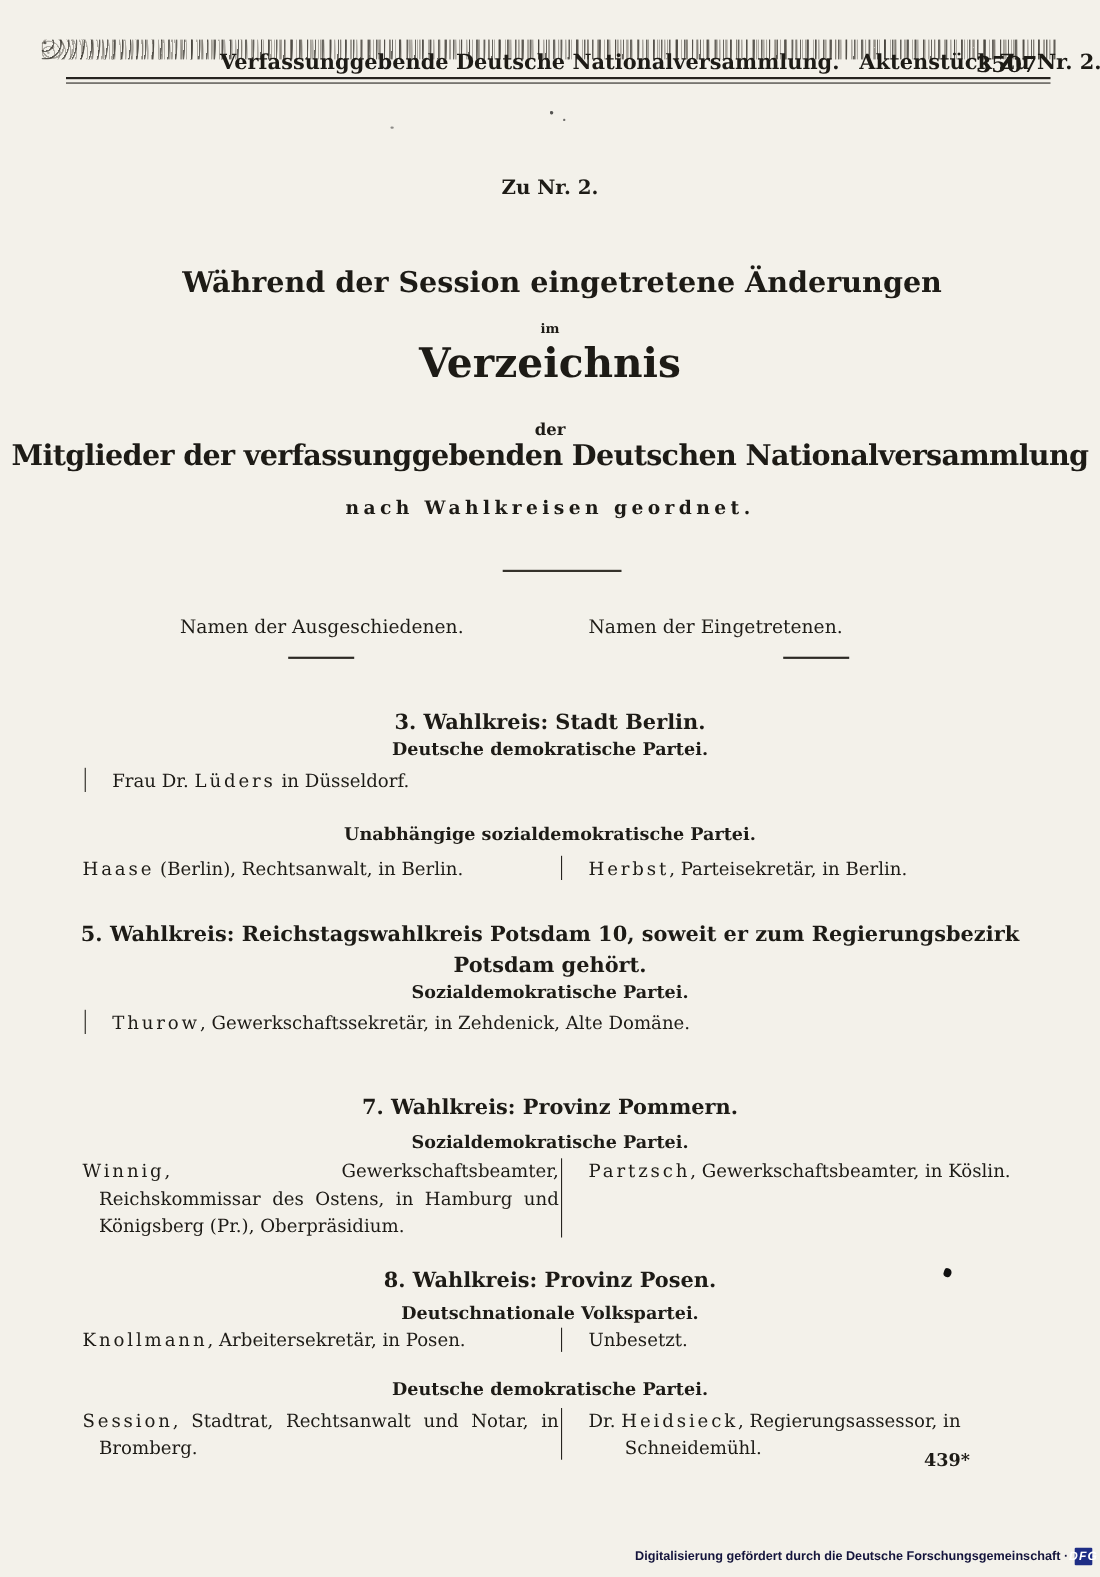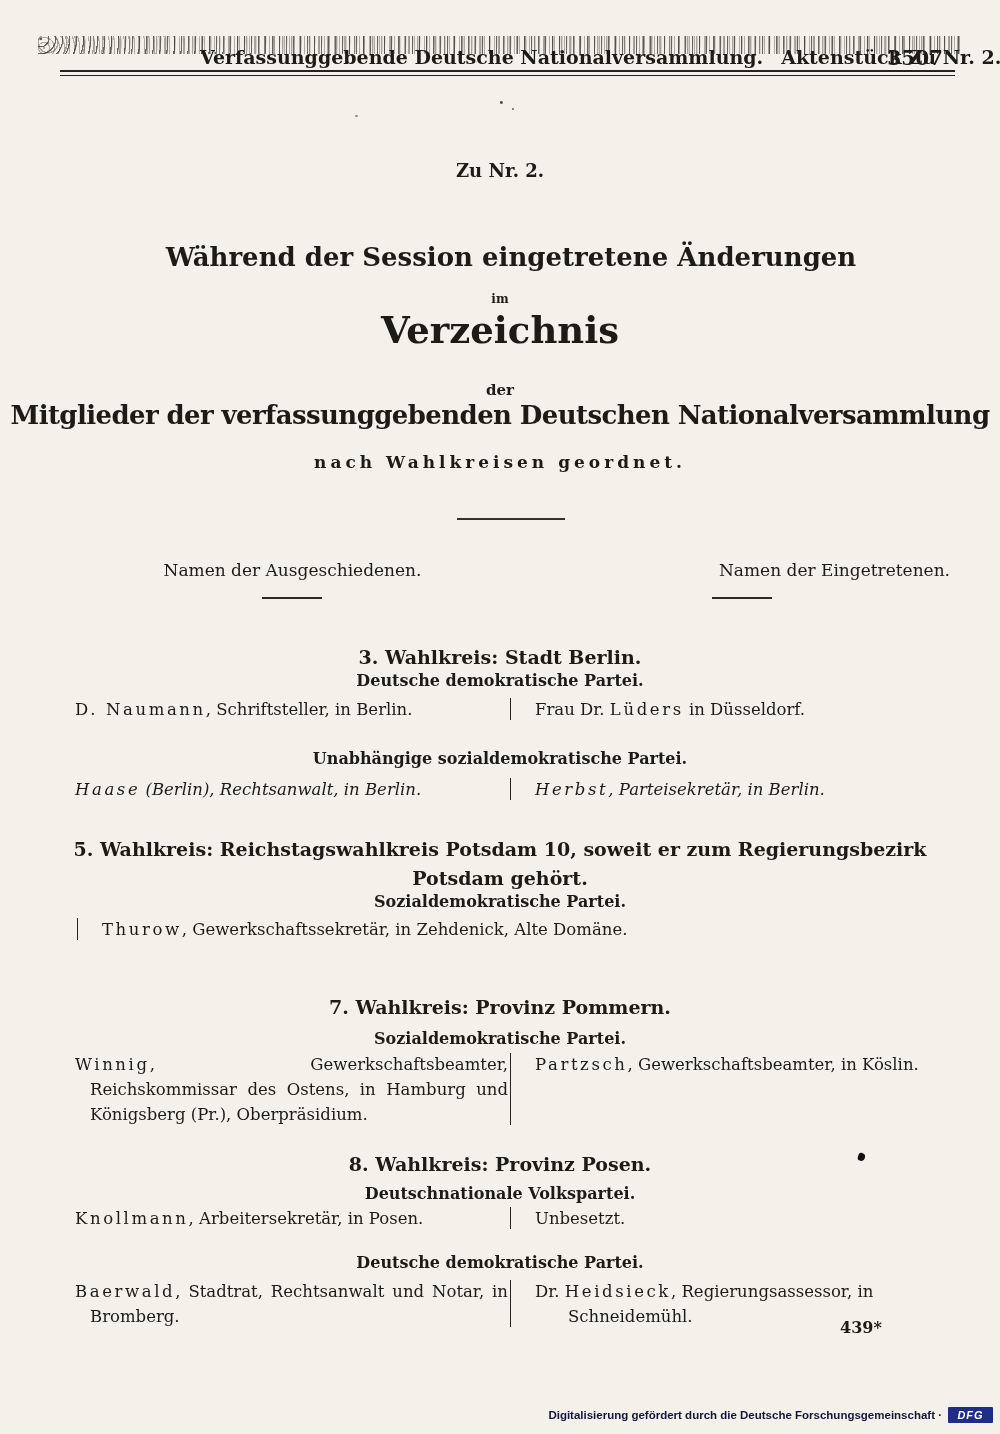--- a/index.html
+++ b/index.html
@@ -39,21 +39,21 @@
   .t-line1{top:242px;font-size:26px;font-weight:700;padding-left:11px;}
   .t-im{top:292px;font-size:12px;font-weight:700;}
   .t-verz{top:308px;font-size:37px;font-weight:700;}
   .t-der{top:381px;font-size:15px;font-weight:700;}
   .t-members{top:400px;font-size:26px;font-weight:700;letter-spacing:-0.6px;white-space:nowrap;}
   .t-sub{top:452px;font-size:17px;font-weight:700;letter-spacing:4px;}
   .center-rule{top:518px;left:457px;width:108px;height:2px;background:#35322b;}
 
   .col-head{top:560px;font-size:17px;}
   .col-head.l{left:75px;width:435px;text-align:center;}
-  .col-head.r{left:535px;width:415px;text-align:right;}
+  .col-head.r{left:535px;width:415px;text-align:left;}
   .col-head-rule{top:597px;width:60px;height:1.8px;background:#2c2a25;}
   .col-head-rule.l{left:262px;}
   .col-head-rule.r{left:712px;}
 
   .sec-title{font-size:19px;font-weight:700;line-height:29px;left:70px;width:860px;text-align:center;}
   .party{font-size:16px;font-weight:700;left:70px;width:860px;text-align:center;}
 
   .row{left:75px;width:877px;display:flex;align-items:stretch;font-size:16.5px;line-height:25px;}
   .cell{white-space:normal;}
   .cell.l{width:433px;text-align:justify;padding-left:15px;text-indent:-15px;box-sizing:border-box;}
@@ -62,21 +62,21 @@
   .sp{letter-spacing:2.6px;}
 
   .sheet-sig{top:1318px;left:840px;font-size:16px;font-weight:700;}
 
   .dfg-footer{
     top:1406px;right:7px;height:18px;
     display:flex;align-items:center;gap:6px;
     font-family:"Liberation Sans", sans-serif;font-size:11.5px;font-weight:700;color:#14143c;
   }
   .dfg-logo{
-    width:45px;height:16px;background:#1e2d85;color:#ffffff;
+    width:16px;height:16px;background:#1e2d85;color:#ffffff;
     display:flex;align-items:center;justify-content:center;
     font-style:italic;font-size:11px;letter-spacing:1px;border-radius:1px;
   }
 
   .speck{background:#111;border-radius:40% 60% 55% 45%;}
   .speck.a{top:1153px;left:858px;width:7px;height:8px;transform:rotate(18deg);}
   .speck.b{top:101px;left:500px;width:3px;height:3px;opacity:.7;}
   .speck.c{top:108px;left:512px;width:2px;height:2px;opacity:.6;}
   .speck.d{top:115px;left:355px;width:3px;height:2px;opacity:.45;}
 </style>
@@ -107,26 +107,25 @@
 <div class="abs center-rule"></div>
 
 <div class="abs col-head l">Namen der Ausgeschiedenen.</div>
 <div class="abs col-head r">Namen der Eingetretenen.</div>
 <div class="abs col-head-rule l"></div>
 <div class="abs col-head-rule r"></div>
 
 <div class="abs sec-title" style="top:643px;">3. Wahlkreis: Stadt Berlin.</div>
 <div class="abs party" style="top:671px;">Deutsche demokratische Partei.</div>
 <div class="abs row" style="top:697px;">
-  <div class="cell l"><span class="sp">D. Naumann</span><span>, Schriftsteller, in Berlin.</span></div>
   <div class="vdiv"></div>
   <div class="cell r"><span>Frau Dr. </span><span class="sp">Lüders</span><span> in Düsseldorf.</span></div>
 </div>
 <div class="abs party" style="top:749px;">Unabhängige sozialdemokratische Partei.</div>
-<div class="abs row" style="top:777px;font-style:italic;">
+<div class="abs row" style="top:777px;">
   <div class="cell l"><span class="sp">Haase</span><span> (Berlin), Rechtsanwalt, in Berlin.</span></div>
   <div class="vdiv"></div>
   <div class="cell r"><span></span><span class="sp">Herbst</span><span>, Parteisekretär, in Berlin.</span></div>
 </div>
 
 <div class="abs sec-title" style="top:835px;">5. Wahlkreis: Reichstagswahlkreis Potsdam 10, soweit er zum Regierungsbezirk Potsdam gehört.</div>
 <div class="abs party" style="top:892px;">Sozialdemokratische Partei.</div>
 <div class="abs row" style="top:917px;">
   <div class="vdiv"></div>
   <div class="cell r"><span></span><span class="sp">Thurow</span><span>, Gewerkschaftssekretär, in Zehdenick, Alte Domäne.</span></div>
@@ -142,21 +141,21 @@
 
 <div class="abs sec-title" style="top:1150px;">8. Wahlkreis: Provinz Posen.</div>
 <div class="abs party" style="top:1184px;">Deutschnationale Volkspartei.</div>
 <div class="abs row" style="top:1206px;">
   <div class="cell l"><span class="sp">Knollmann</span><span>, Arbeitersekretär, in Posen.</span></div>
   <div class="vdiv"></div>
   <div class="cell r"><span></span><span class="sp"></span><span>Unbesetzt.</span></div>
 </div>
 <div class="abs party" style="top:1253px;">Deutsche demokratische Partei.</div>
 <div class="abs row" style="top:1279px;">
-  <div class="cell l"><span class="sp">Baerwald</span><span>, Stadtrat, Rechtsanwalt und Notar, in Bromberg.</span></div>
+  <div class="cell l"><span class="sp">Session</span><span>, Stadtrat, Rechtsanwalt und Notar, in Bromberg.</span></div>
   <div class="vdiv"></div>
   <div class="cell r"><span>Dr. </span><span class="sp">Heidsieck</span><span>, Regierungsassessor, in Schneidemühl.</span></div>
 </div>
 
 <div class="abs sheet-sig">439*</div>
 <div class="abs dfg-footer">
   <span>Digitalisierung gefördert durch die Deutsche Forschungsgemeinschaft ·</span>
   <span class="dfg-logo">DFG</span>
 </div>
 

